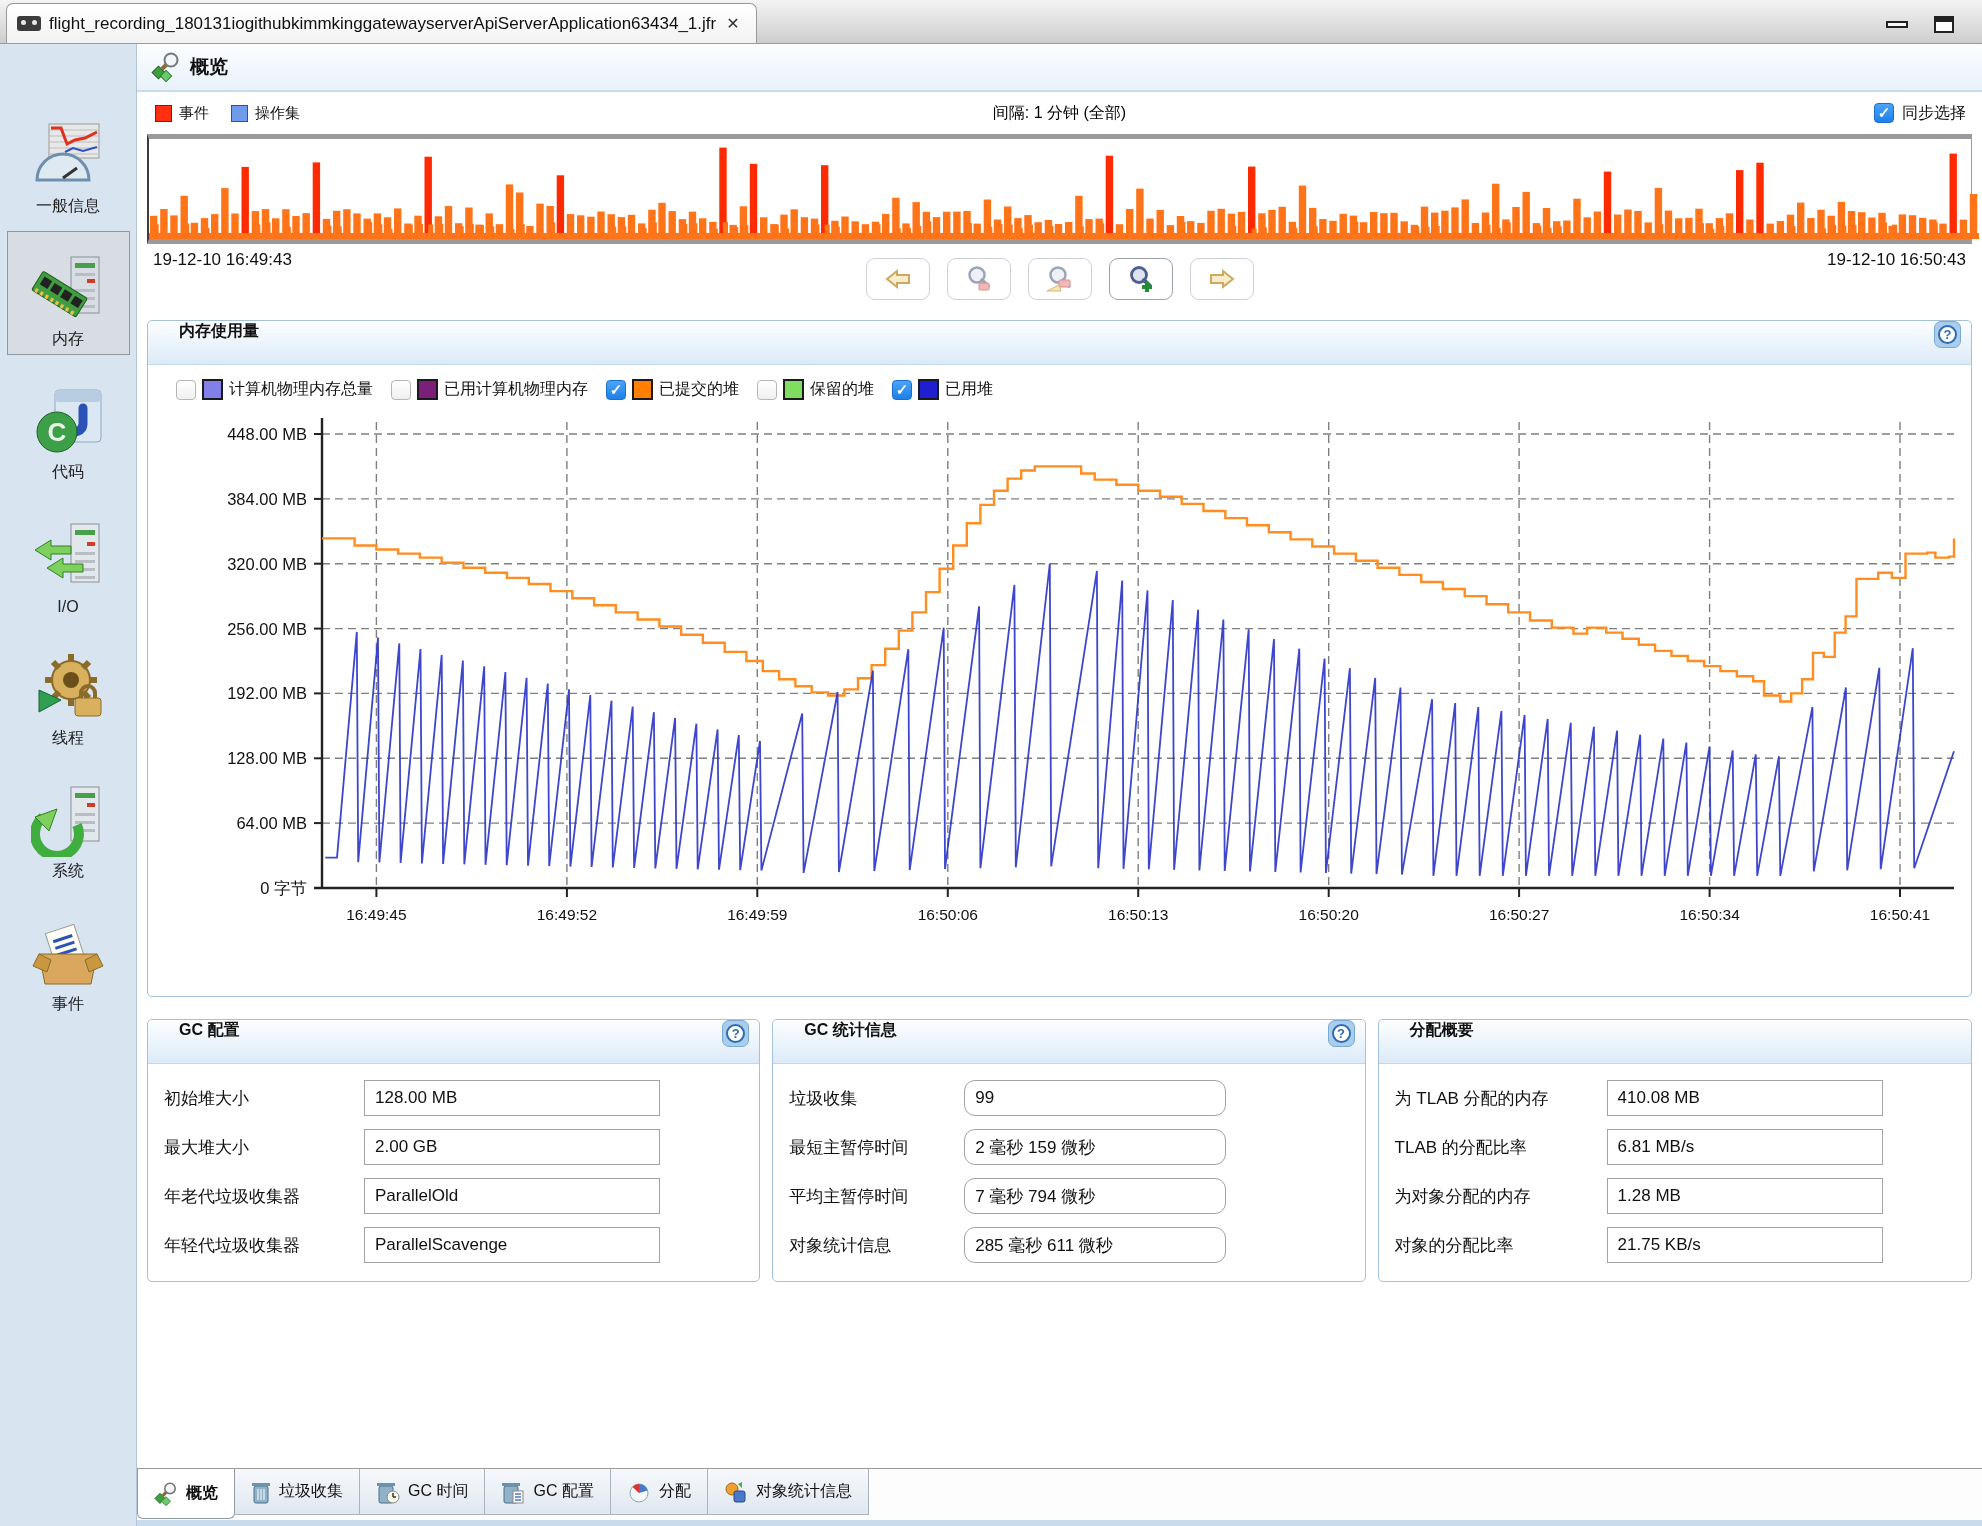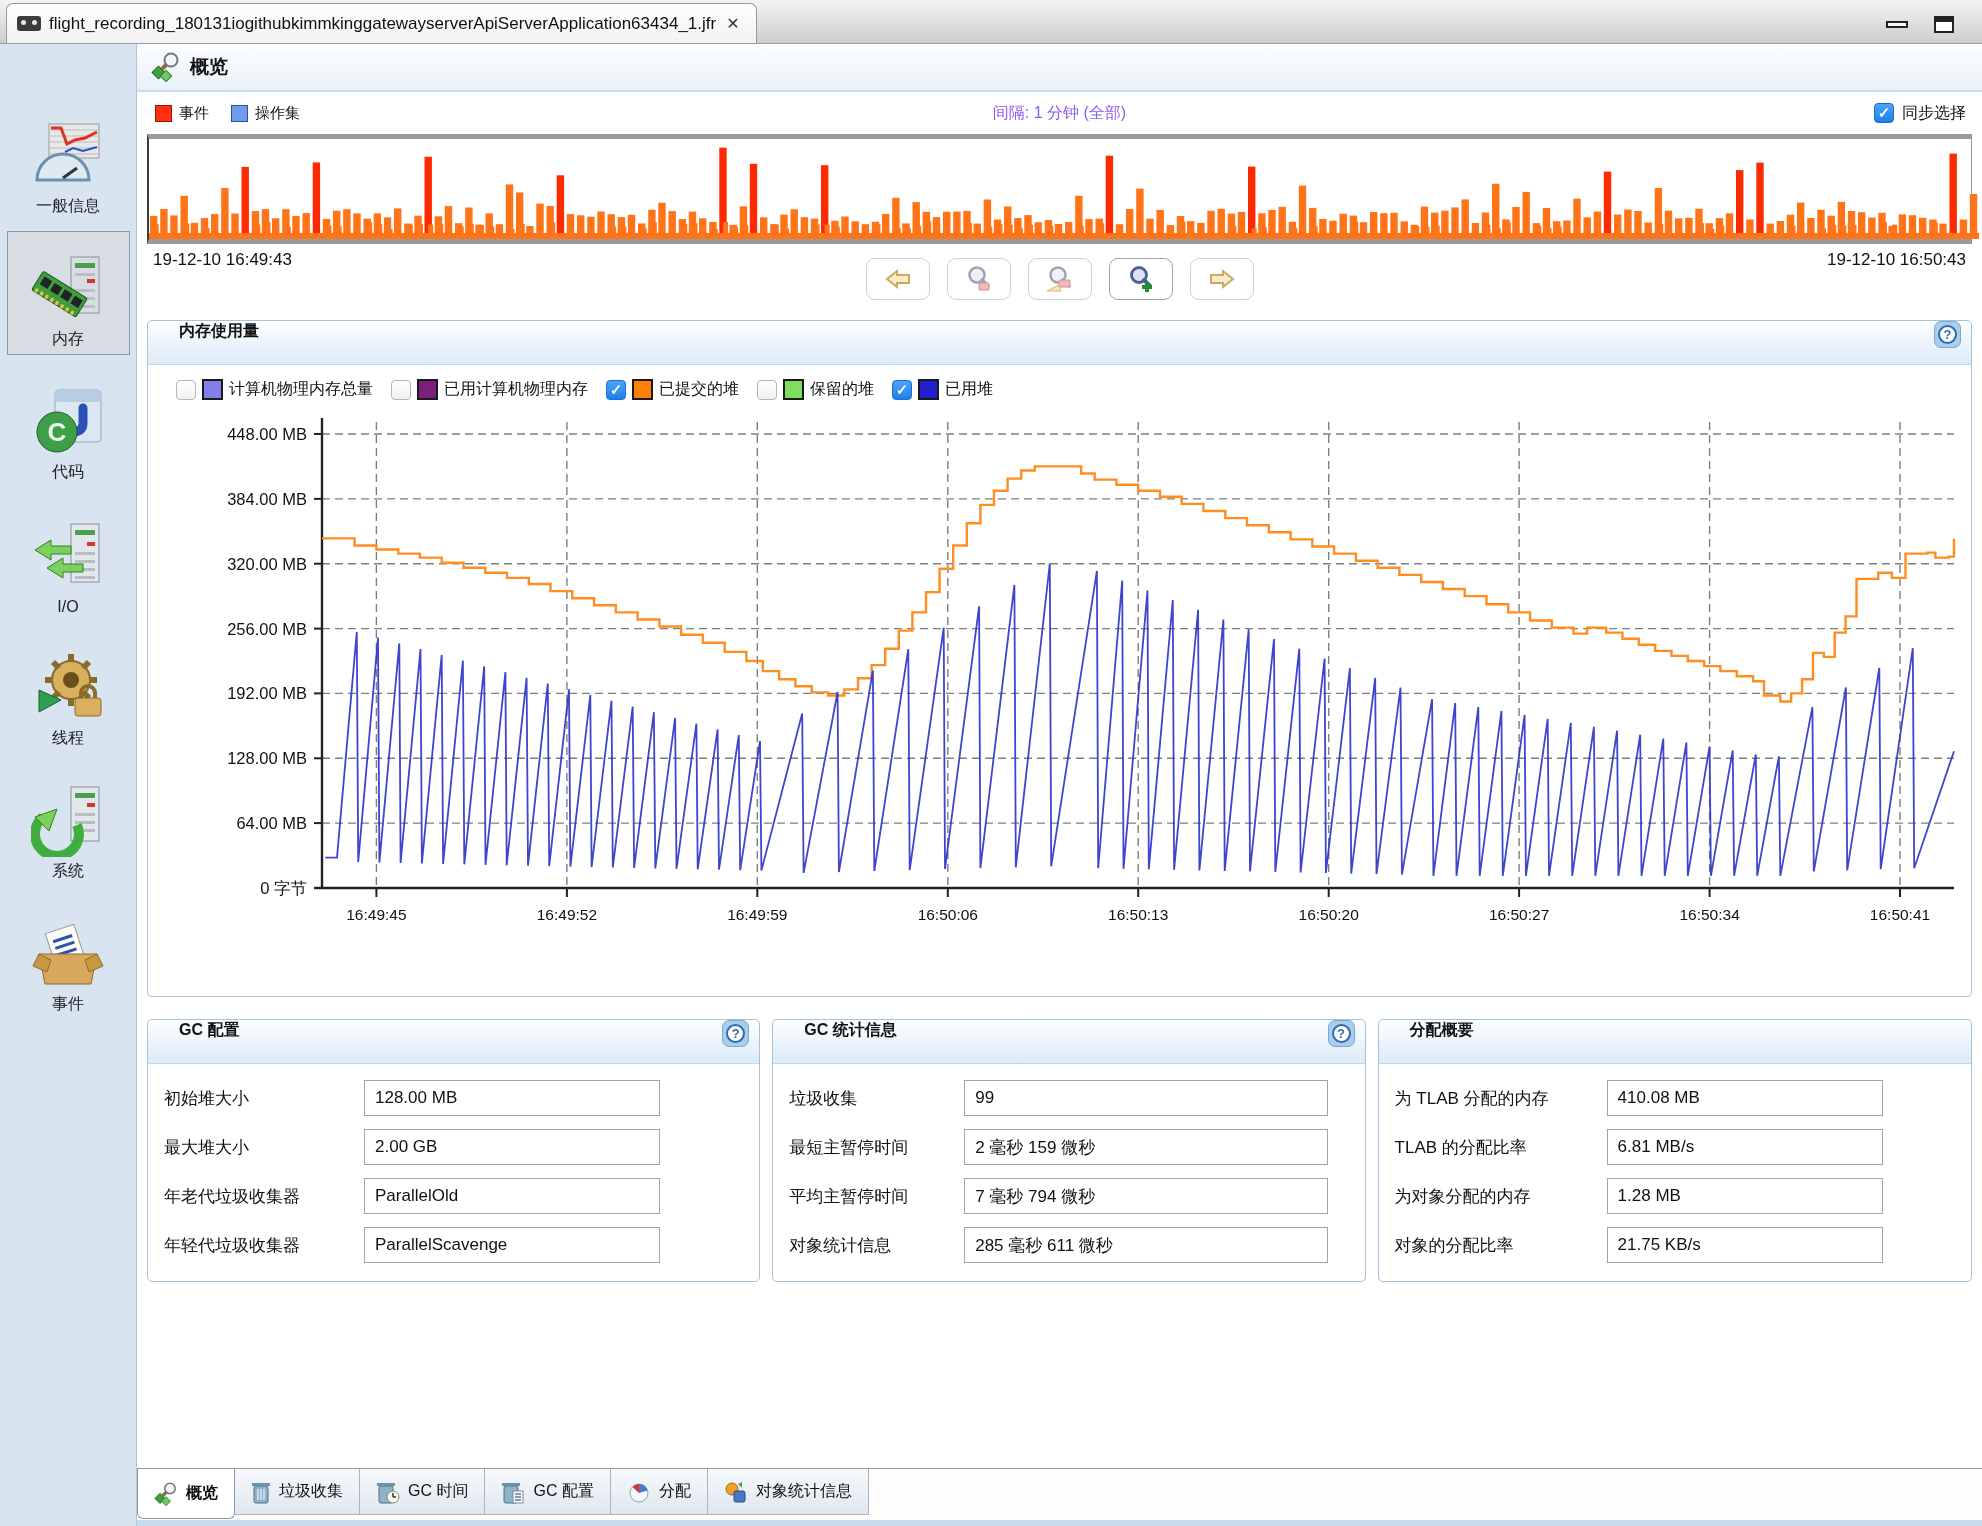--- a/index.html
+++ b/index.html
@@ -32,21 +32,21 @@
 
   
   .page-header { height:48px; background:linear-gradient(#fcfdff,#e9f1f9); border-bottom:2px solid #c9dbec; display:flex; align-items:center; gap:9px; padding-left:14px; flex:0 0 auto; }
   .page-header .ptitle { font-size:19px; font-weight:bold; color:#111; }
 
   
   .legend-row { height:42px; display:flex; align-items:center; padding:0 16px 0 18px; flex:0 0 auto; position:relative; }
   .legend-item { display:flex; align-items:center; gap:7px; margin-right:22px; }
   .legend-sq { width:17px; height:17px; border:1px solid #444; }
   .legend-row .lg-text { font-size:15px; color:#111; }
-  .interval { position:absolute; left:50%; transform:translateX(-50%); font-size:16px; color:#8b5cf6; }
+  .interval { position:absolute; left:50%; transform:translateX(-50%); font-size:16px; color:#000000; }
   .sync { margin-left:auto; display:flex; align-items:center; gap:8px; }
   .sync .lg-text { font-size:16px; }
 
   .cbx { width:20px; height:20px; border-radius:4px; border:1px solid #b5b5b5; background:linear-gradient(#fff,#f0f0f0); display:inline-flex; align-items:center; justify-content:center; flex:0 0 auto; cursor:pointer; }
   .cbx.checked { background:linear-gradient(#4aa5f7,#1e7fe9); border-color:#1a6fd0; }
   .cbx.checked:after { content:"✓"; color:#fff; font-size:15px; font-weight:bold; }
 
   
   .strip-wrap { margin:0 10px; border-top:5px solid #9b9b9b; border-bottom:5px solid #9b9b9b; border-left:2px solid #3c3c3c; border-right:1px solid #9b9b9b; background:#fff; height:110px; flex:0 0 auto; }
   .strip-wrap svg { display:block; }
@@ -73,21 +73,21 @@
   .toggle .tg-lbl { font-size:16px; color:#111; }
   .chart-box svg { display:block; }
 
   .panels-row { display:flex; gap:12px; margin:22px 10px 0 10px; flex:0 0 auto; }
   .fields { padding:16px 0 18px 16px; display:flex; flex-direction:column; gap:13px; }
   .frow { display:flex; align-items:center; }
   .flabel { font-size:17px; color:#111; flex:0 0 auto; }
   .fbox { height:36px; border:1px solid #a3a3a3; background:#fff; display:flex; align-items:center; padding-left:10px; font-size:17px; color:#111; }
   .p1 { width:620px; } .p2 { width:600px; } .p3 { width:601px; }
   .p1 .flabel { width:200px; } .p1 .fbox { width:296px; }
-  .p2 .flabel { width:175px; } .p2 .fbox { width:364px; }
+  .p2 .flabel { width:175px; } .p2 .fbox { width:262px;border-radius:11px; }
   .p3 .flabel { width:212px; } .p3 .fbox { width:276px; }
 
   
   .spacer { flex:1; }
   .bottom-tabs { height:52px; display:flex; align-items:flex-start; border-top:1px solid #9b9b9b; background:#fdfdfd; flex:0 0 auto; }
   .btab { height:46px; padding:0 16px; display:flex; align-items:center; gap:8px; font-size:16px; color:#111;
     background:linear-gradient(#f6f9fc,#dfe7ef); border-right:1px solid #aab4bd; border-bottom:1px solid #aab4bd; cursor:pointer; }
   .btab.active { background:#fff; border:1px solid #8f9aa4; border-top:none; border-radius:0 0 6px 6px; height:50px; font-weight:bold; }
   .bottom-edge { height:6px; background:#c8dcee; flex:0 0 auto; }
 </style>

